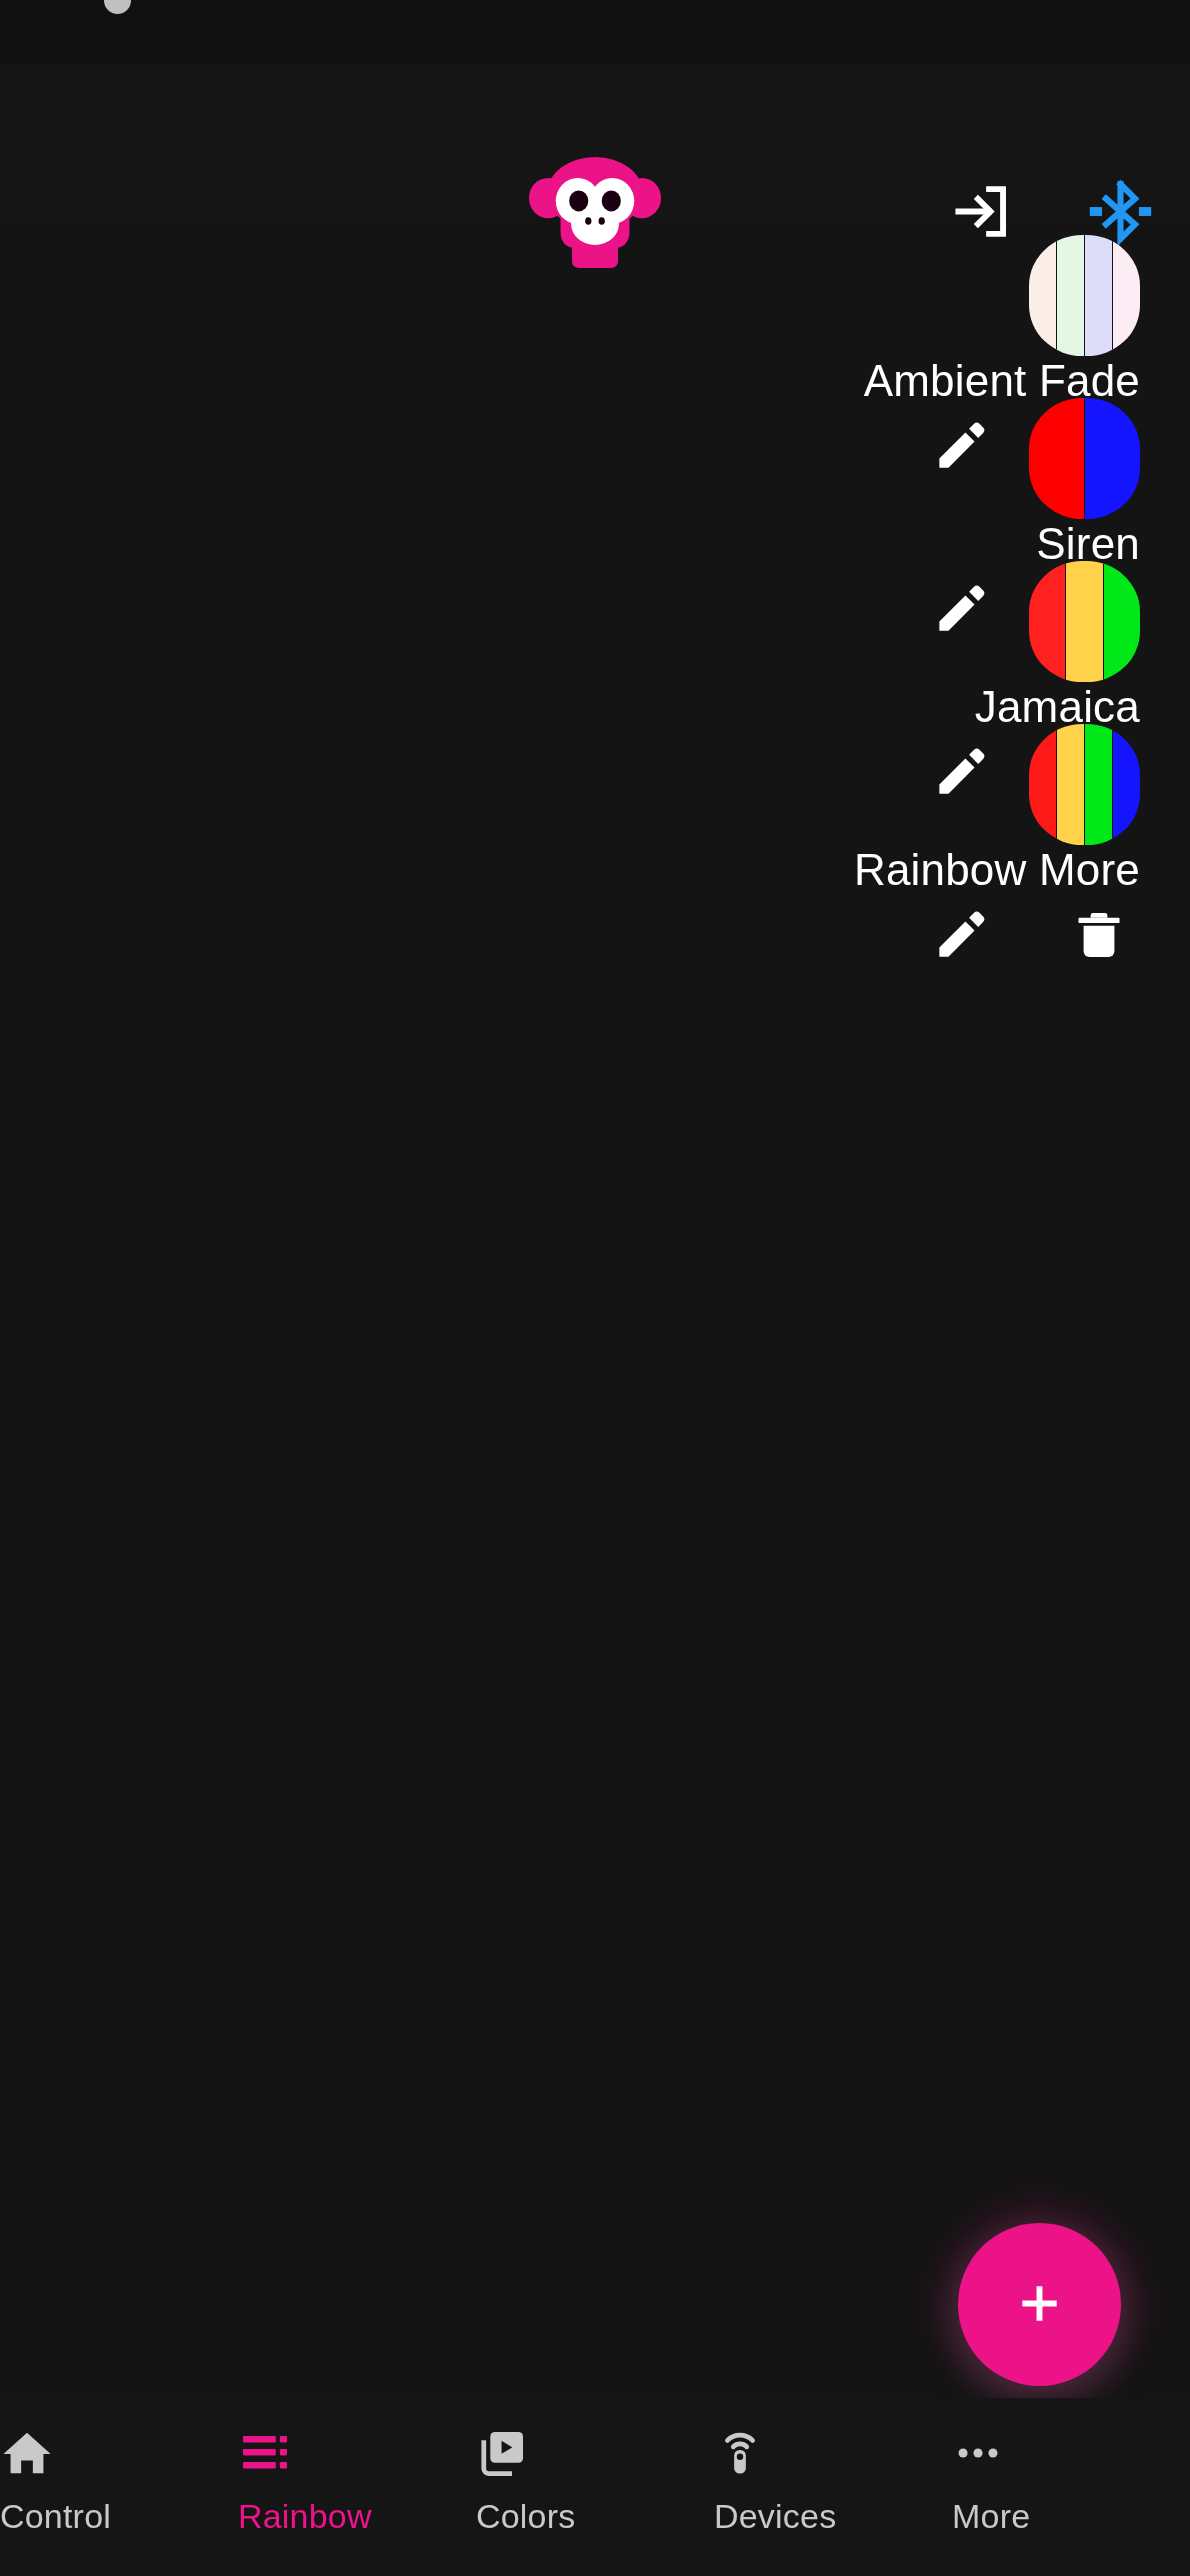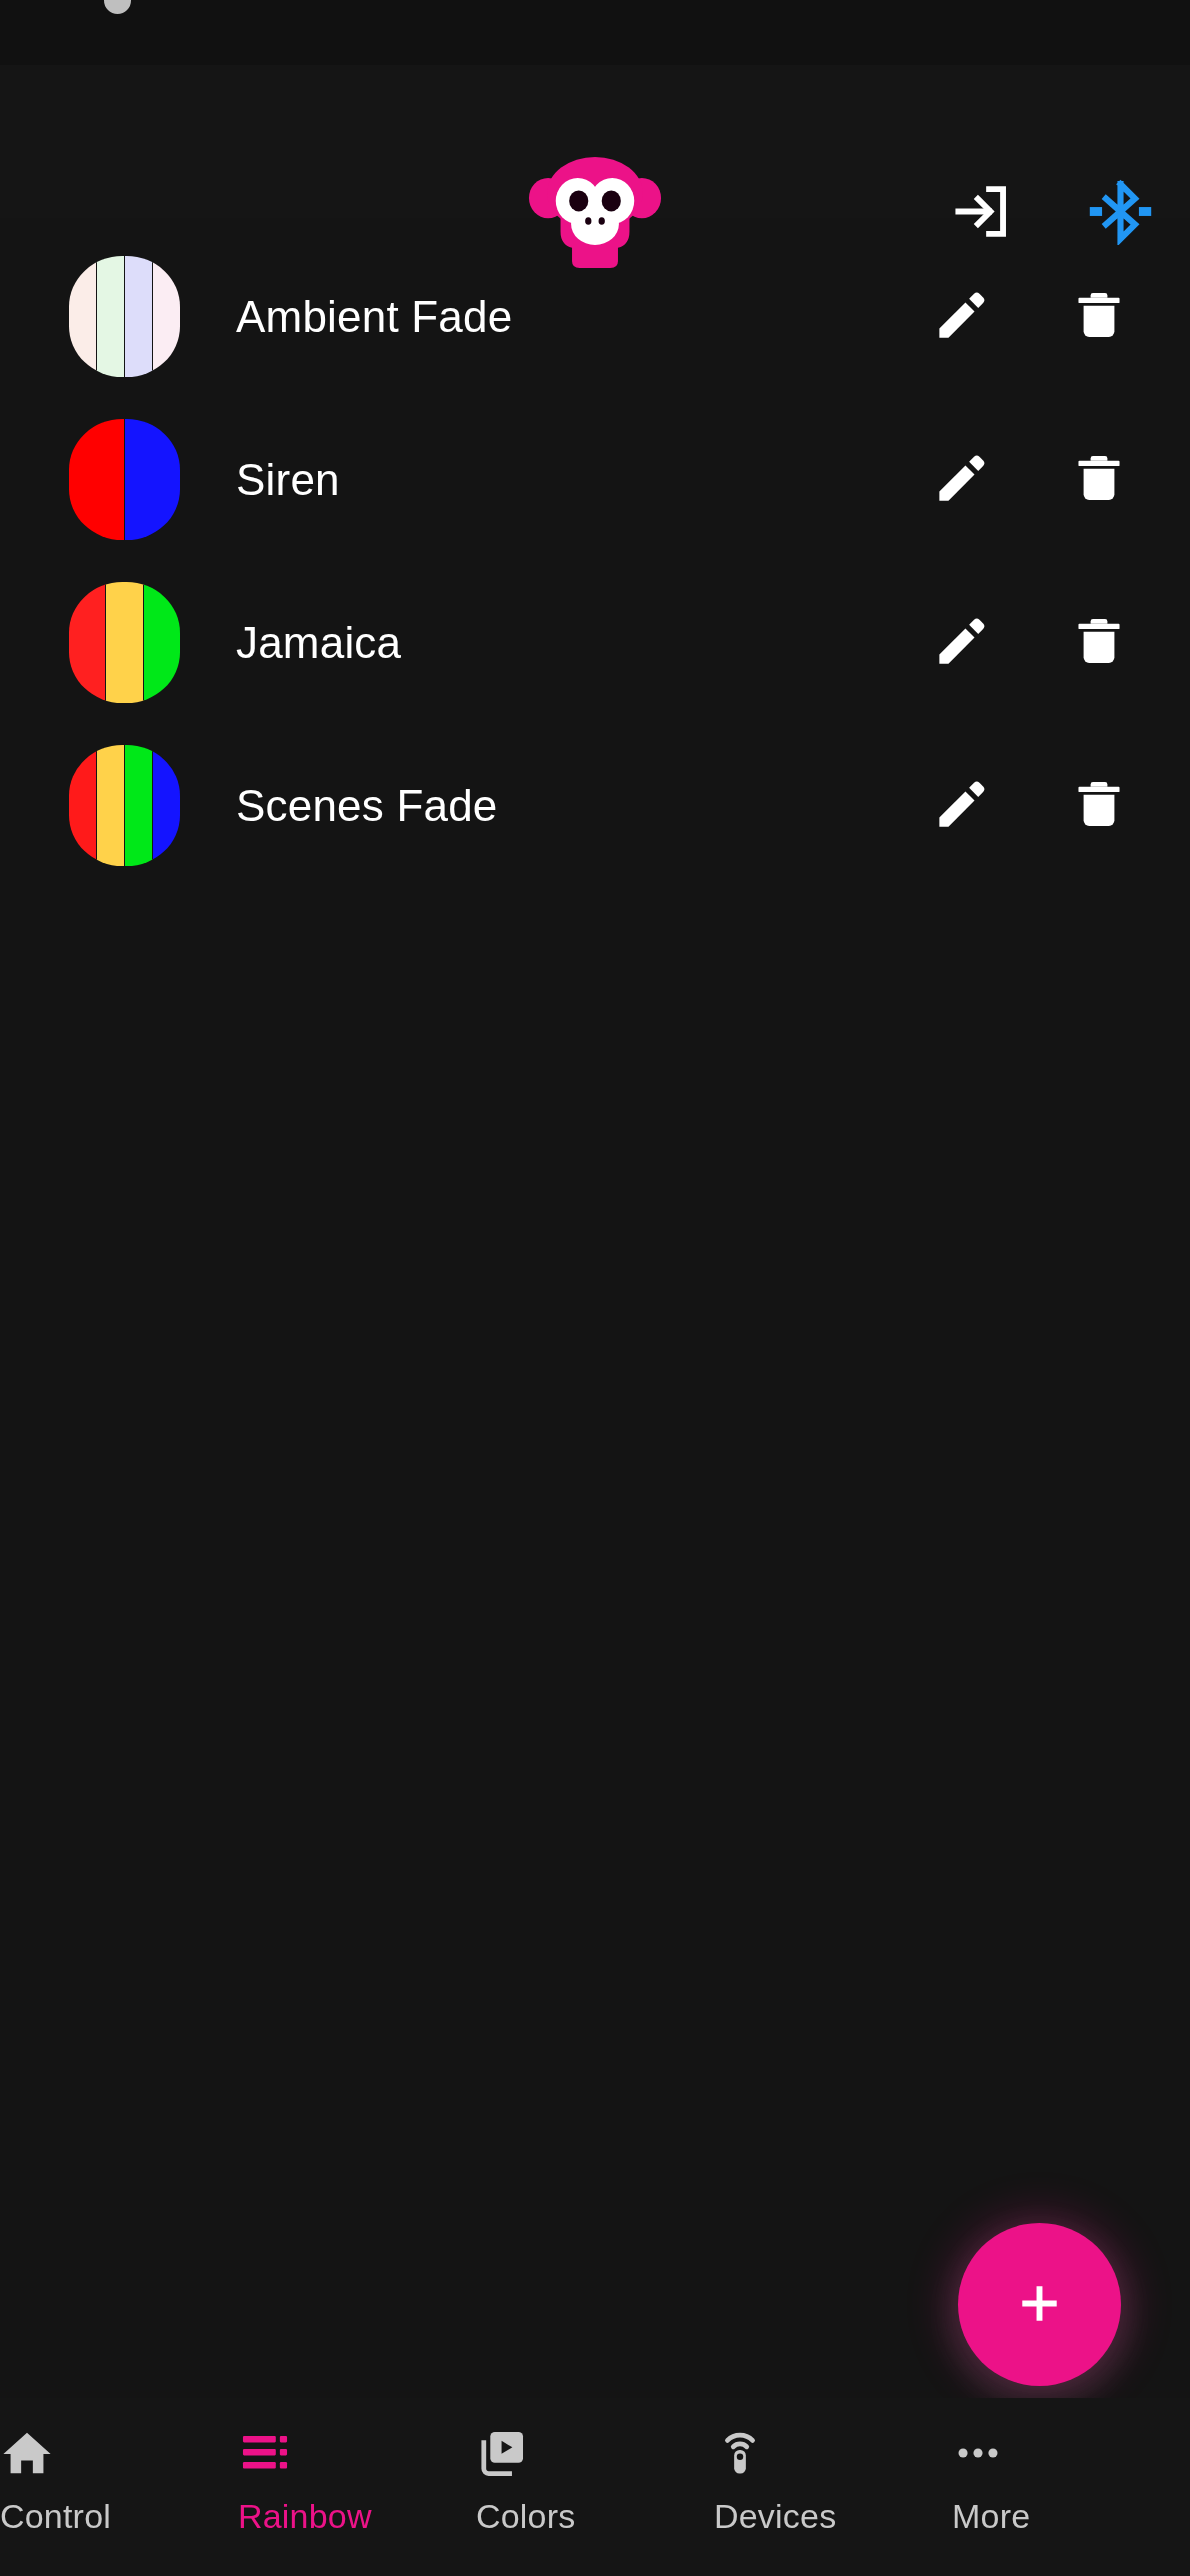--- a/index.html
+++ b/index.html
@@ -77,24 +77,25 @@
   .list {
     position: absolute;
     top: 235px;
     left: 0;
     width: 1190px;
   }
   .row {
     position: relative;
     height: 163px;
     display: flex;
-    align-items: center;
+    align-items: flex-end;
     padding: 0 50px 0 69px;
     box-sizing: border-box;
     cursor: pointer;
+    flex-direction: column;
   }
   .swatch {
     position: relative;
     width: 111px;
     height: 121px;
     flex: 0 0 auto;
     border-radius: 48% / 42%;
     overflow: hidden;
     display: flex;
     background: #141414;
@@ -329,21 +330,21 @@
       </div>
     </div>
 
     <div class="row">
       <div class="swatch">
         <div class="stripe" style="background:#FF1A1A"></div>
         <div class="stripe" style="background:#FFD24A"></div>
         <div class="stripe" style="background:#00E818"></div>
         <div class="stripe" style="background:#1414FF"></div>
       </div>
-      <div class="row-label">Scenes Fade</div>
+      <div class="row-label">Rainbow More</div>
       <div class="row-actions">
         <button class="icon-btn">
           <span>
             <svg width="59" height="59" viewBox="0 0 24 24" fill="#ffffff">
               <path d="M3 17.3 L13.6 6.7 L17.3 10.4 L6.7 21 H3 z"></path>
               <path d="M15.1 5.2 L17.1 3.2 a1.6 1.6 0 0 1 2.2 0 L20.8 4.7 a1.6 1.6 0 0 1 0 2.2 L18.8 8.9 z"></path>
             </svg>
           </span>
         </button>
         <button class="icon-btn">

